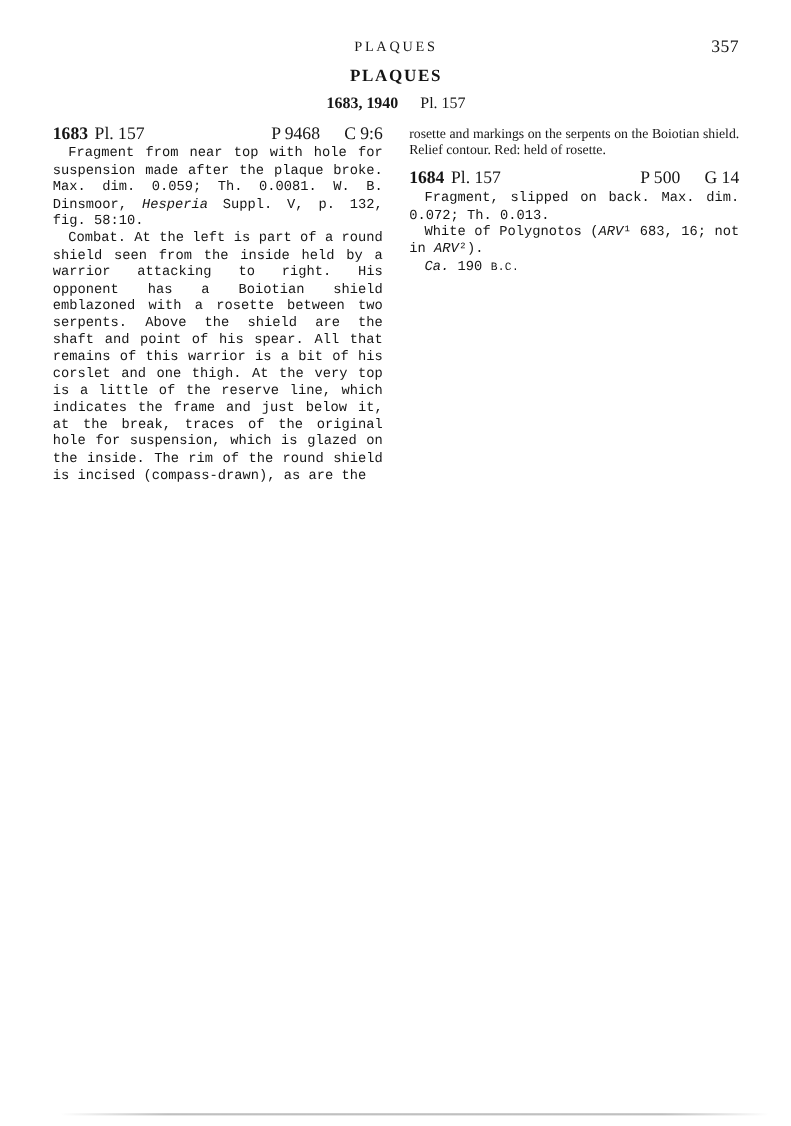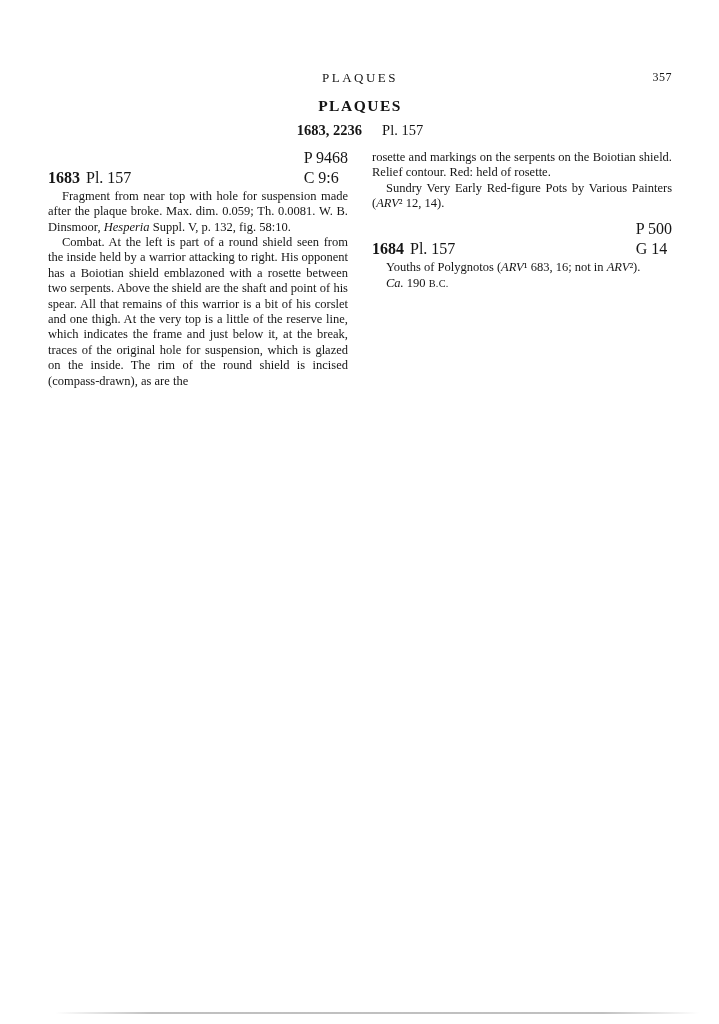--- a/index.html
+++ b/index.html
@@ -7,35 +7,35 @@
   body {
     width: 719px; height: 1024px;
     font-family: "Liberation Serif", serif;
     color: #151515;
     overflow: hidden;
   }
   .page {
     position: relative;
     width: 719px; height: 1024px;
     background: #ffffff;
-    padding: 70px 47px 0 48px;
+    padding: 34px 47px 0 48px;
   }
   
   .running-header {
     position: relative;
     text-align: center;
     font-size: 13px;
     letter-spacing: 2.5px;
     height: 16px;
   }
   .rh-page {
     position: absolute;
     right: 0; top: 0;
     letter-spacing: 0.5px;
-    font-size: 12px;
+    font-size: 16px;
   }
   
   .section-title {
     margin-top: 11px;
     text-align: center;
     font-size: 15.5px;
     font-weight: bold;
     letter-spacing: 1.5px;
     height: 19px;
   }
@@ -64,23 +64,23 @@
   .entry-header {
     display: flex;
     justify-content: space-between;
     align-items: flex-end;
     text-align: left;
     font-size: 16px;
     margin-bottom: 3px;
   }
   .eh-left .eh-num { font-weight: bold; }
   .eh-left .eh-plate { margin-left: 6px; }
-  .eh-right { display: flex; gap: 5px; flex-direction: column; }
+  .eh-right { display: flex; gap: 22px; }
   p.para { text-align: justify; }
-  p.indent { text-indent: 14px; }
+  p.indent { text-indent: 14px; font-family: Liberation Mono, monospace; }
   .entry2 { margin-top: 9px; margin-bottom: 4px; font-family: Liberation Serif, serif; }
   .it { font-style: italic; }
   .sc { font-size: 0.82em; letter-spacing: 0.3px; }
   .scan-artifact {
     position: absolute;
     left: 55px; right: 20px; bottom: 10px;
     height: 2px;
     background: linear-gradient(to right, rgba(150,150,150,0.0), rgba(140,140,140,0.55) 15%, rgba(140,140,140,0.55) 85%, rgba(150,150,150,0.0));
   }
 </style>
@@ -90,21 +90,21 @@
 <div class="page">
 
   <div class="running-header">
     <span class="rh-title">PLAQUES</span>
     <span class="rh-page">357</span>
   </div>
 
   <h1 class="section-title">PLAQUES</h1>
 
   <div class="section-subtitle">
-    <span class="nums">1683, 2236</span>
+    <span class="nums">1683, 1940</span>
     <span class="plate">Pl. 157</span>
   </div>
 
   <div class="columns">
 
     <div class="col">
       <div class="entry-header">
         <span class="eh-left">
           <span class="eh-num">1683</span><span class="eh-plate">Pl. 157</span>
         </span>
@@ -112,32 +112,32 @@
           <span>P 9468</span>
           <span>C 9:6</span>
         </span>
       </div>
       <p class="para indent"><span>Fragment from near top with hole for suspension made after the plaque broke. Max. dim. 0.059; Th. 0.0081. W. B. Dinsmoor, </span><span class="it">Hesperia</span><span> Suppl. V, p. 132, fig. 58:10.</span></p>
       <p class="para indent"><span>Combat. At the left is part of a round shield seen from the inside held by a warrior attacking to right. His opponent has a Boiotian shield emblazoned with a rosette between two serpents. Above the shield are the shaft and point of his spear. All that remains of this warrior is a bit of his corslet and one thigh. At the very top is a little of the reserve line, which indicates the frame and just below it, at the break, traces of the original hole for suspension, which is glazed on the inside. The rim of the round shield is incised (compass-drawn), as are the</span></p>
     </div>
 
     <div class="col">
       <p class="para"><span>rosette and markings on the serpents on the Boiotian shield. Relief contour. Red: held of rosette.</span></p>
-      <p class="para indent"><span>Sundry Very Early Red-figure Pots by Various Painters (</span><span class="it">ARV</span><span>² 12, 14).</span></p>
 
       <div class="entry-header entry2">
         <span class="eh-left">
           <span class="eh-num">1684</span><span class="eh-plate">Pl. 157</span>
         </span>
         <span class="eh-right">
           <span>P 500</span>
           <span>G 14</span>
         </span>
       </div>
-      <p class="para indent"><span>Youths of Polygnotos (</span><span class="it">ARV</span><span>¹ 683, 16; not in </span><span class="it">ARV</span><span>²).</span></p>
+      <p class="para indent"><span>Fragment, slipped on back. Max. dim. 0.072; Th. 0.013.</span></p>
+      <p class="para indent"><span>White of Polygnotos (</span><span class="it">ARV</span><span>¹ 683, 16; not in </span><span class="it">ARV</span><span>²).</span></p>
       <p class="para indent"><span class="it">Ca.</span><span> 190 </span><span class="sc">B.C.</span></p>
     </div>
 
   </div>
 
   <div class="scan-artifact"></div>
 
 </div>
 
 </body></html>

